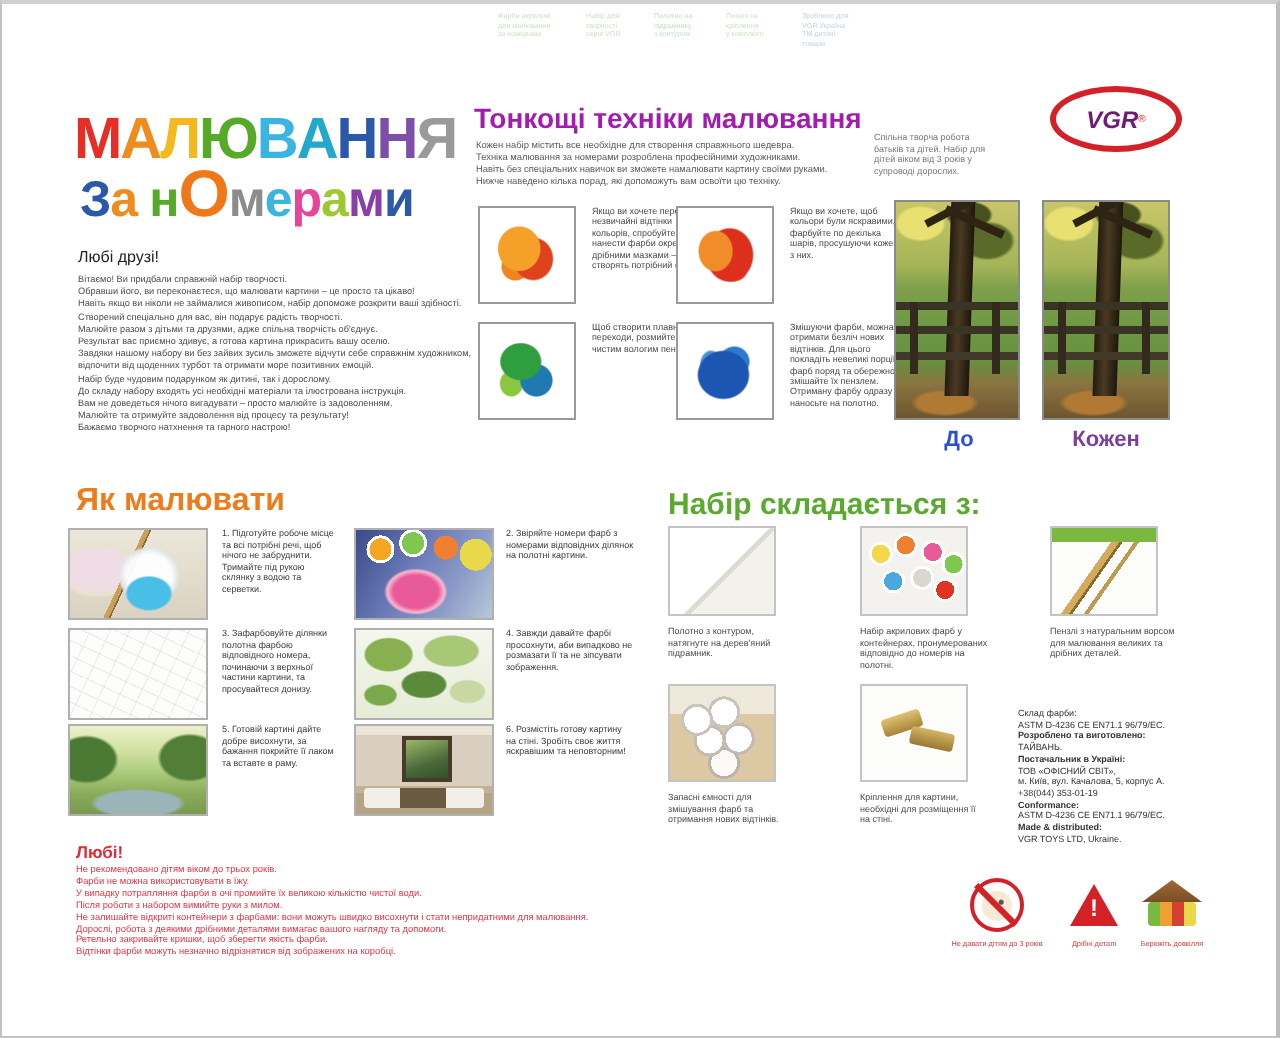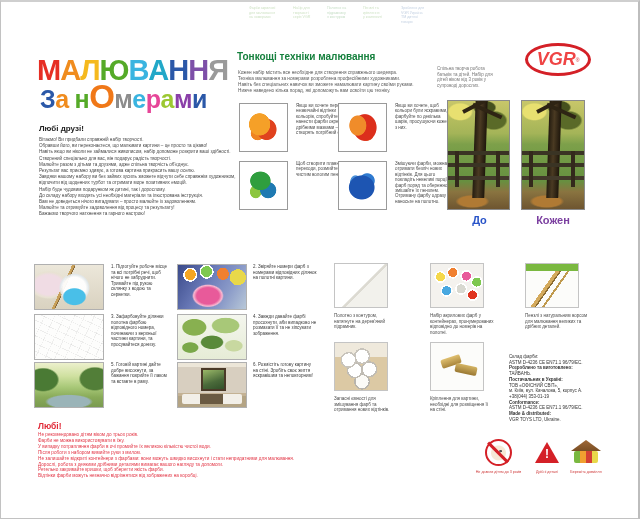--- a/index.html
+++ b/index.html
@@ -15,26 +15,26 @@
   
   .ghost { position:absolute; top:4px; font-size:3.6px; line-height:4.6px; opacity:.45; filter:blur(.2px); }
   .ghost div { white-space:nowrap; }
 
   
   #title-line1 { left:36px; top:52px; font-size:29px; font-weight:bold; letter-spacing:-1px; }
   #title-line2 { left:39px; top:82px; font-size:25px; font-weight:bold; letter-spacing:-0.5px; }
   #title-line1 span, #title-line2 span { display:inline-block; vertical-align:baseline; }
 
   
-  #greeting-head { left:38px; top:122px; font-size:8px; font-weight:bold; color:#222; }
+  #greeting-head { left:38px; top:122px; font-size:8px; font-weight:normal; color:#222; }
   #greeting-lines { left:38px; top:135px; width:206px; font-size:4.6px; line-height:6.2px; color:#4a4a4a; }
   #greeting-lines div { white-space:nowrap; }
 
   
-  #tech-title { left:236px; top:49px; font-size:10px; font-weight:bold; color:#15803d; }
+  #tech-title { left:236px; top:49px; font-size:14px; font-weight:bold; color:#a21caf; }
   #tech-intro { left:237px; top:68px; width:205px; font-size:4.7px; line-height:5.9px; color:#5a5a5a; }
   .tip-box { width:49px; height:49px; border:1px solid #9a9a9a; background:#fff; }
   .blob { position:absolute; inset:4px; }
   .blob-orange { background:
     radial-gradient(closest-side at 40% 42%, #f5a028 66%, rgba(245,160,40,0) 70%),
     radial-gradient(closest-side at 58% 55%, #e0421e 58%, rgba(224,66,30,0) 63%),
     radial-gradient(closest-side at 35% 65%, #ef8422 48%, rgba(239,132,34,0) 53%); }
   .blob-red { background:
     radial-gradient(closest-side at 38% 45%, #f08c2a 55%, rgba(240,140,42,0) 60%),
     radial-gradient(closest-side at 56% 50%, #dc2f1c 66%, rgba(220,47,28,0) 71%),
@@ -45,21 +45,21 @@
     radial-gradient(closest-side at 30% 66%, #8cc63f 46%, rgba(140,198,63,0) 52%); }
   .blob-blue { background:
     radial-gradient(closest-side at 48% 55%, #1d55b2 66%, rgba(29,85,178,0) 71%),
     radial-gradient(closest-side at 62% 38%, #2f7ad0 48%, rgba(47,122,208,0) 54%),
     radial-gradient(closest-side at 32% 42%, #4a90d8 40%, rgba(74,144,216,0) 46%); }
   .tip-caption { font-size:4.5px; line-height:5.4px; color:#4a4a4a; }
 
   
   #vgr-logo { left:524px; top:41px; width:66px; height:33px; border:3px solid #d42027; border-radius:50%;
     display:flex; align-items:center; justify-content:center; background:#fff; }
-  #vgr-logo .vgr-text { color:#ef4444; font-size:18px; font-weight:bold; font-style:italic; letter-spacing:0; }
+  #vgr-logo .vgr-text { color:#701a75; font-size:12px; font-weight:bold; font-style:italic; letter-spacing:0; }
   #vgr-logo .reg { color:#d42027; font-size:5px; vertical-align:super; font-style:normal; }
   #age-note { left:436px; top:64px; width:90px; font-size:4.5px; line-height:5.6px; color:#777; }
   .tree-photo { width:63px; height:110px; border:1px solid #8a8a8a; overflow:hidden; background:
     radial-gradient(ellipse 30% 12% at 20% 10%, #e8e070 0 60%, rgba(232,224,112,0) 70%),
     radial-gradient(ellipse 35% 14% at 75% 18%, #5a6a28 0 55%, rgba(90,106,40,0) 65%),
     radial-gradient(ellipse 30% 10% at 60% 6%, #46511e 0 55%, rgba(70,81,30,0) 65%),
     radial-gradient(ellipse 45% 10% at 40% 93%, #b07a34 0 50%, rgba(176,122,52,0) 62%),
     linear-gradient(180deg, #c8c66a 0%, #b5bd5e 16%, #a4b458 30%, #7da04a 40%, #6f9844 58%, #679040 74%, #8a7440 84%, #6e5530 100%); }
   .tree-trunk { position:absolute; left:42%; top:-4px; bottom:10%; width:20%;
     background:linear-gradient(90deg,#241c10,#4a3a22 45%,#1e160c); transform:skewX(-2deg); }
@@ -273,39 +273,41 @@
     <div class="tree-trunk"></div>
     <div class="tree-fence"></div>
   </div>
   <div class="abs tree-photo" style="left:520px; top:98px; width:64px;">
     <div class="tree-trunk"></div>
     <div class="tree-fence"></div>
   </div>
   <div class="abs ba-label" id="label-before">До</div>
   <div class="abs ba-label" id="label-after">Кожен</div>
 
+  <div class="abs" id="howto-title">Як малювати</div>
 
   <div class="step-img img-jar" style="left:33px; top:262px;"></div>
   <div class="step-text" style="left:110px; top:262px; width:56px;">1. Підготуйте робоче місце та всі потрібні речі, щоб нічого не забруднити. Тримайте під рукою склянку з водою та серветки.</div>
 
   <div class="step-img img-paints" style="left:176px; top:262px;"></div>
   <div class="step-text" style="left:252px; top:262px; width:64px;">2. Звіряйте номери фарб з номерами відповідних ділянок на полотні картини.</div>
 
   <div class="step-img img-canvas" style="left:33px; top:312px;"></div>
   <div class="step-text" style="left:110px; top:312px; width:56px;">3. Зафарбовуйте ділянки полотна фарбою відповідного номера, починаючи з верхньої частини картини, та просувайтеся донизу.</div>
 
   <div class="step-img img-halfpaint" style="left:176px; top:312px;"></div>
   <div class="step-text" style="left:252px; top:312px; width:64px;">4. Завжди давайте фарбі просохнути, аби випадково не розмазати її та не зіпсувати зображення.</div>
 
   <div class="step-img img-park" style="left:33px; top:360px;"></div>
   <div class="step-text" style="left:110px; top:360px; width:56px;">5. Готовій картині дайте добре висохнути, за бажання покрийте її лаком та вставте в раму.</div>
 
   <div class="step-img img-interior" style="left:176px; top:360px;"></div>
   <div class="step-text" style="left:252px; top:360px; width:64px;">6. Розмістіть готову картину на стіні. Зробіть своє життя яскравішим та неповторним!</div>
 
+  <div class="abs" id="kit-title">Набір складається з:</div>
 
   <div class="kit-img kit-canvas" style="left:333px; top:261px; height:45px;"></div>
   <div class="kit-caption" style="left:333px; top:311px; width:62px;">Полотно з контуром, натягнуте на дерев'яний підрамник.</div>
 
   <div class="kit-img kit-paints" style="left:429px; top:261px; height:45px;"></div>
   <div class="kit-caption" style="left:429px; top:311px; width:64px;">Набір акрилових фарб у контейнерах, пронумерованих відповідно до номерів на полотні.</div>
 
   <div class="kit-img kit-brush" style="left:524px; top:261px; height:45px;"></div>
   <div class="kit-caption" style="left:524px; top:311px; width:64px;">Пензлі з натуральним ворсом для малювання великих та дрібних деталей.</div>
 

